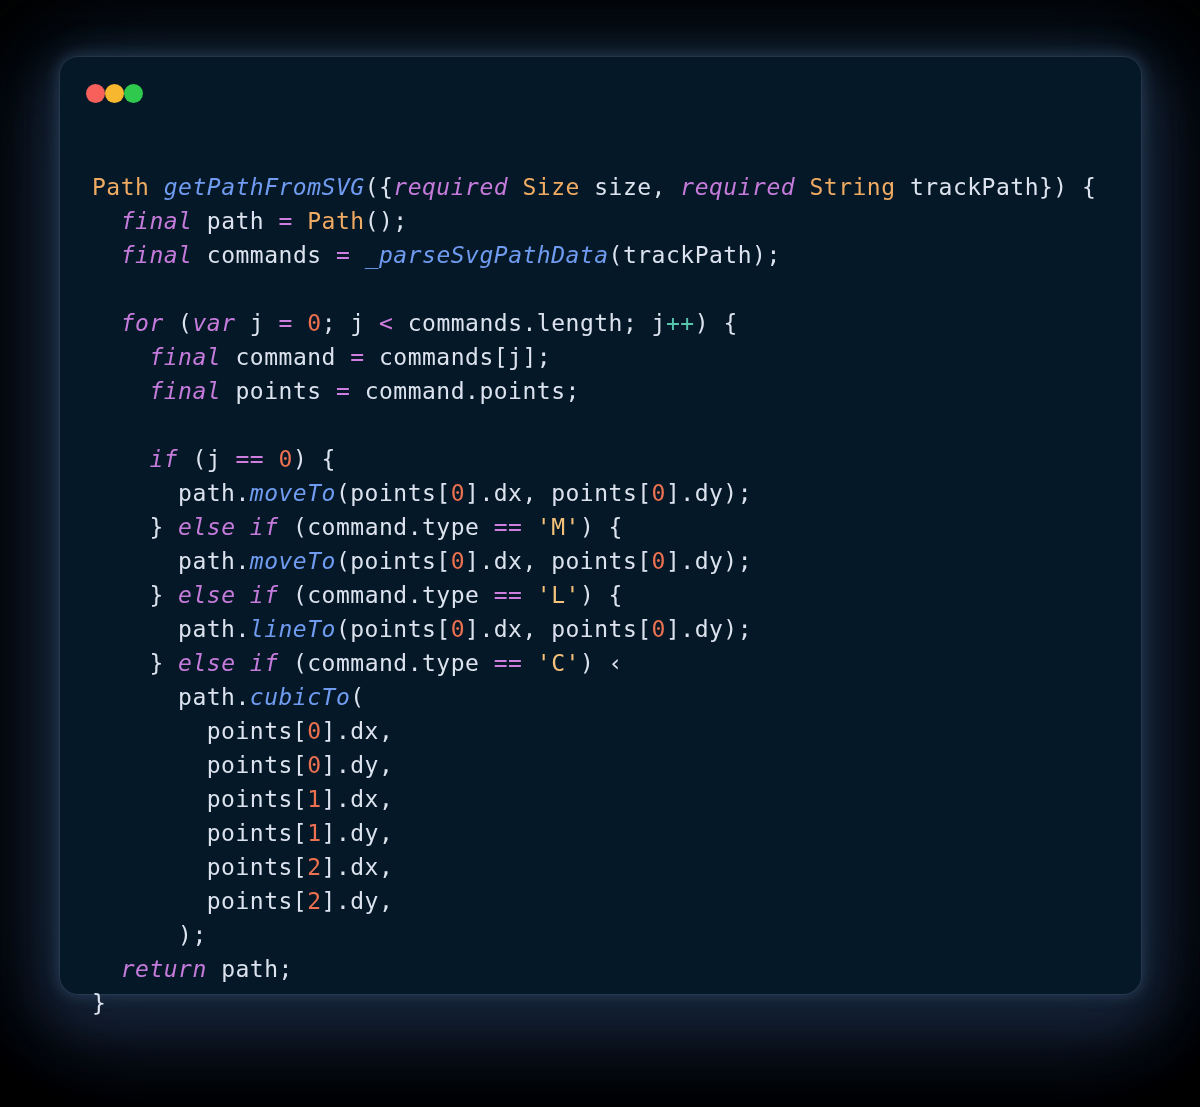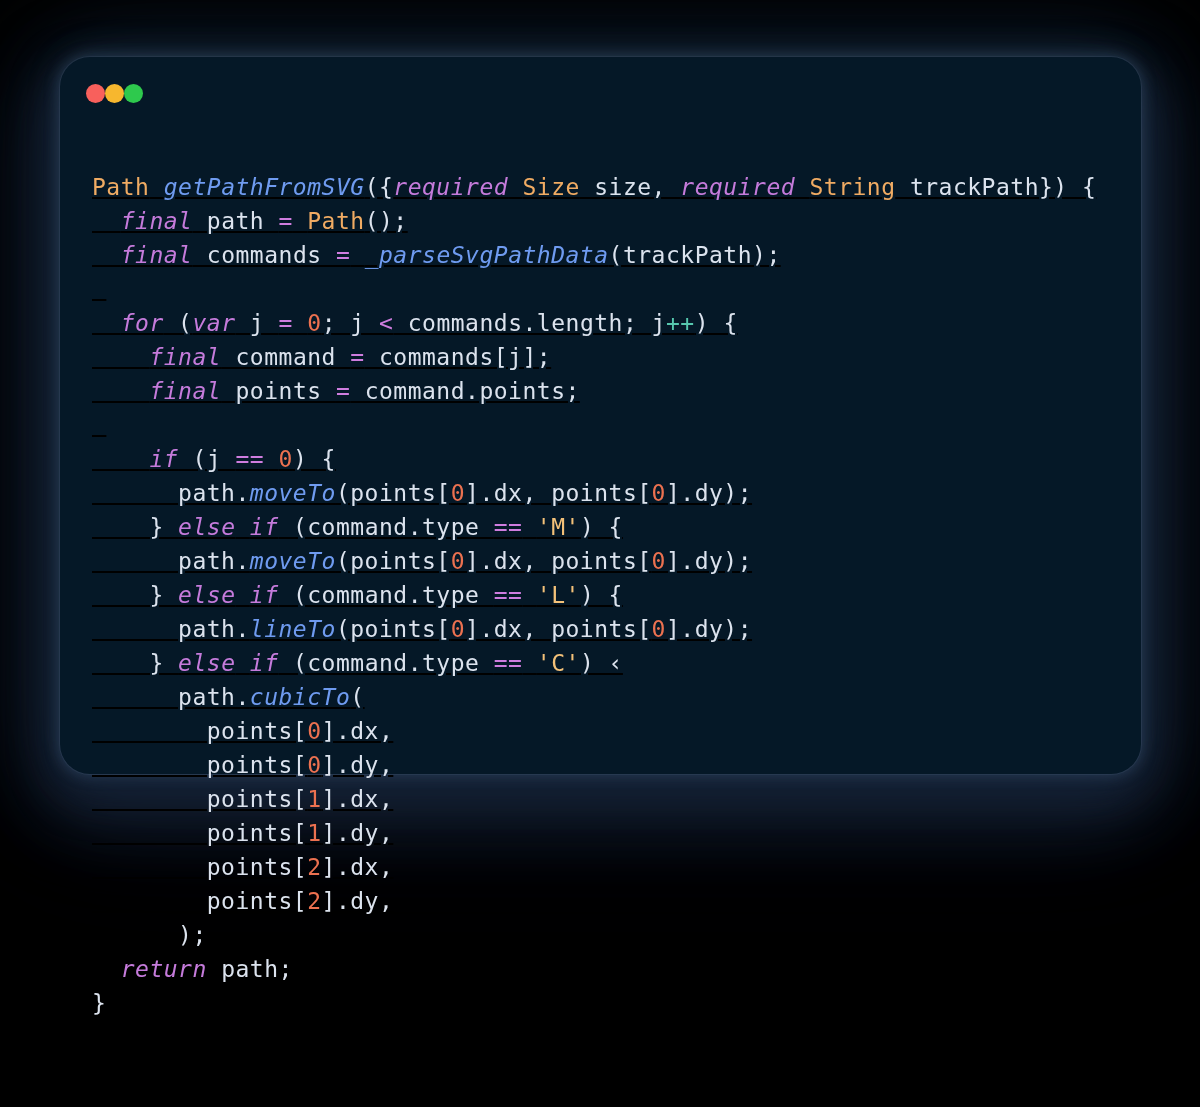--- a/index.html
+++ b/index.html
@@ -19,32 +19,31 @@
   body{
     width:1200px;height:1107px;
     background:var(--page_bg);
     overflow:hidden;
     font-family:"DejaVu Sans Mono", monospace;
     position:relative;
   }
   .window{
     position:absolute;
     left:60px;top:57px;
-    width:1081px;height:717px;
+    width:1081px;height:937px;
     background:var(--card_bg);
-    border-radius:30px;
+    border-radius:18px;
     box-shadow:
       0 0 0 1px rgba(125,150,180,0.10),
       0 0 14px 2px rgba(70,100,135,0.40),
       0 14px 40px 6px rgba(20,32,52,0.90),
       0 24px 70px 18px rgba(35,55,85,0.45),
       0 -4px 34px 4px rgba(35,110,110,0.10),
       0 0 110px 34px rgba(45,85,115,0.20),
       0 34px 120px 30px rgba(60,70,160,0.12);
-    text-decoration: underline;
   }
   .titlebar{
     padding:27px 0 0 26px;
     display:flex;
     gap:14px;
     align-items:center;
   }
   .dot{
     width:19px;height:19px;
     border-radius:50%;

